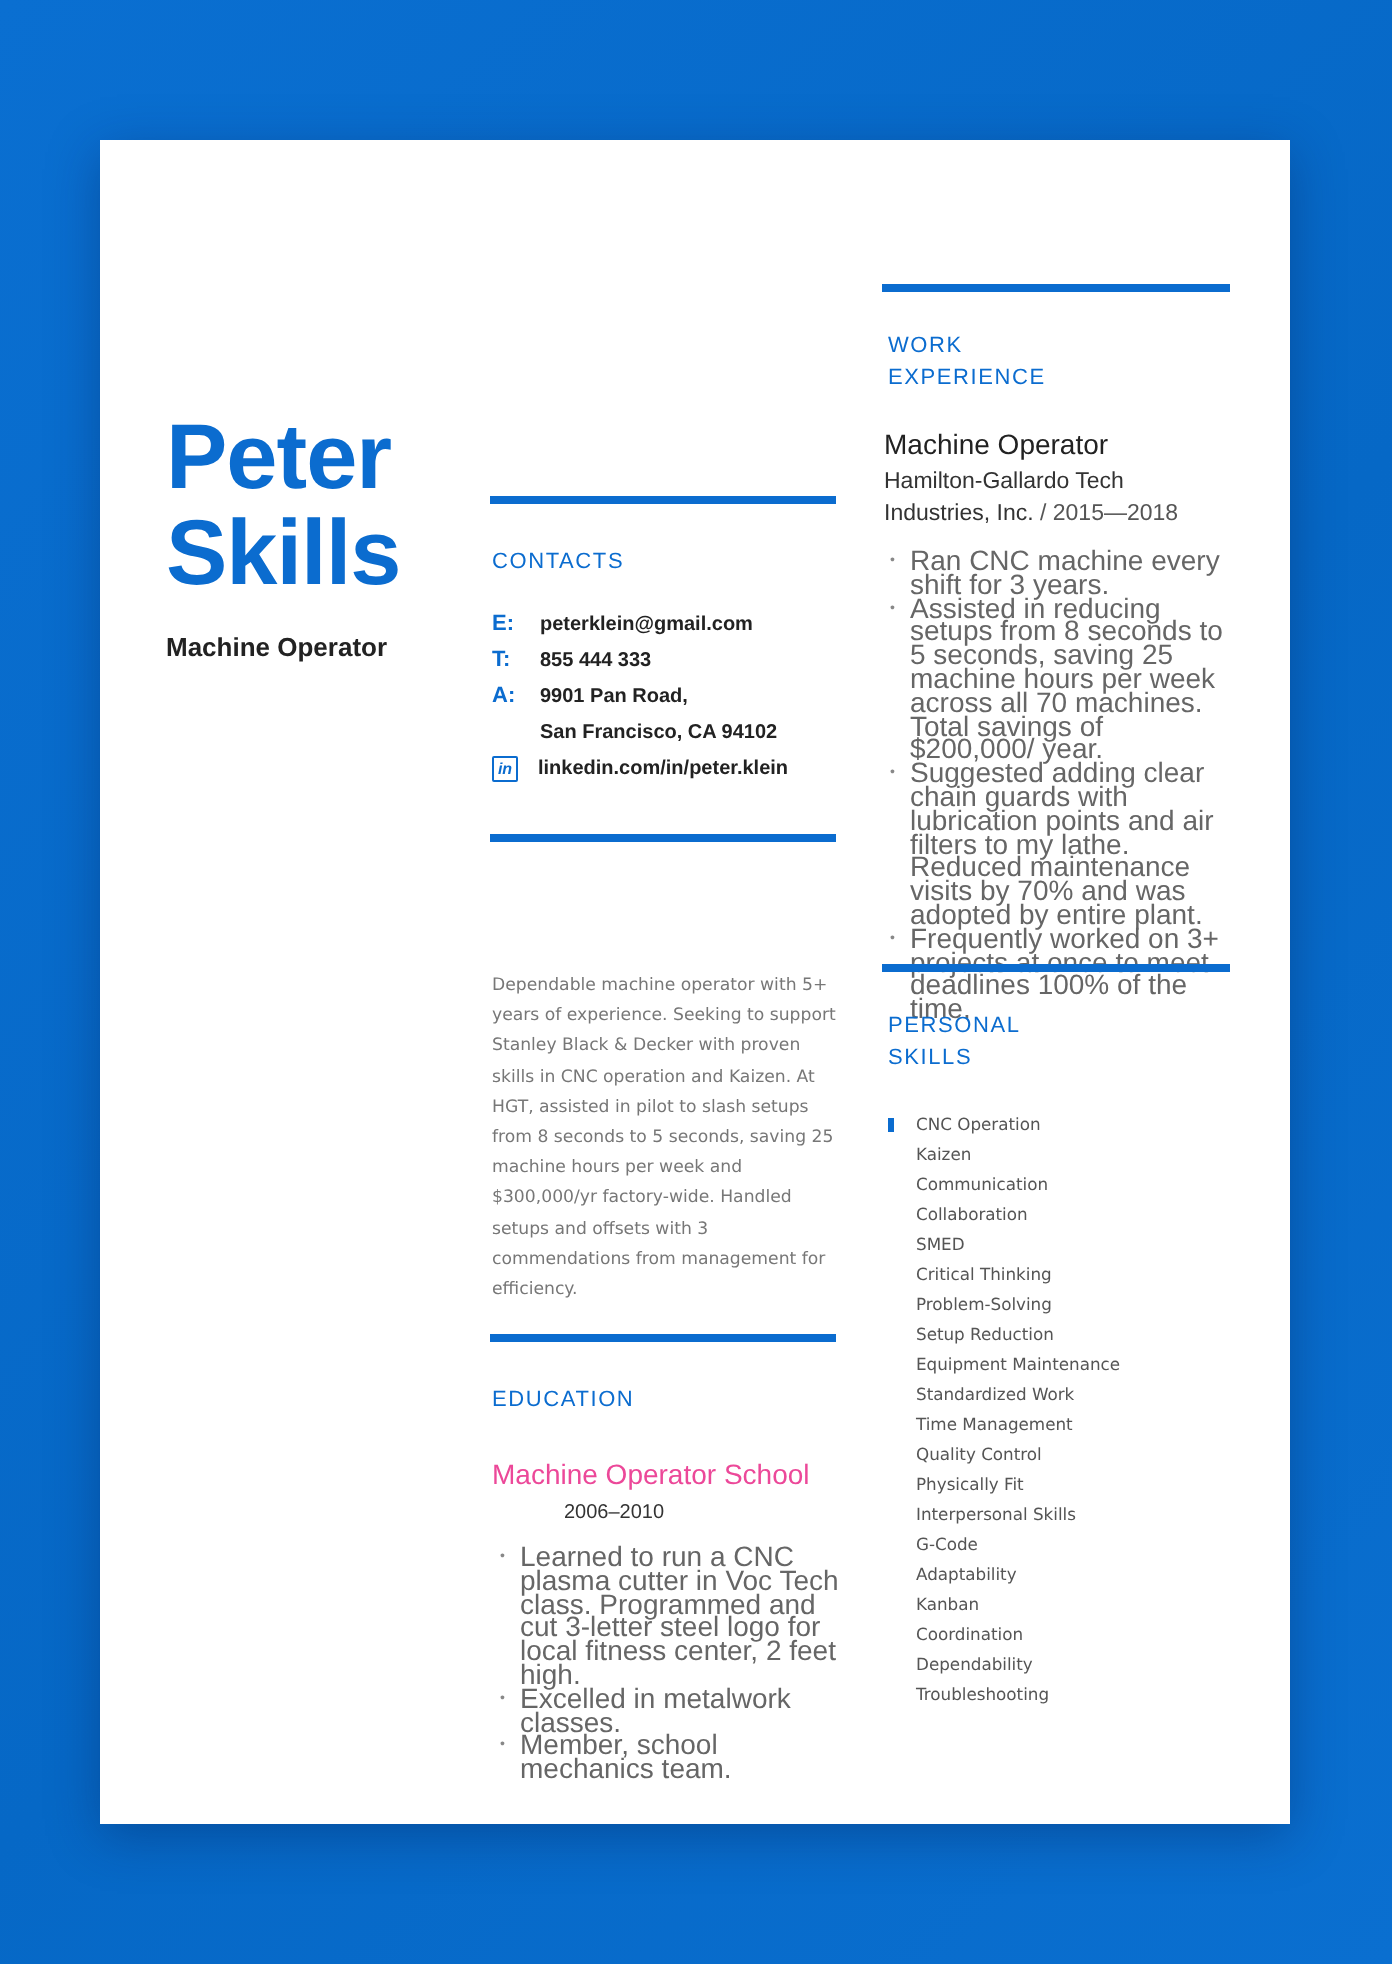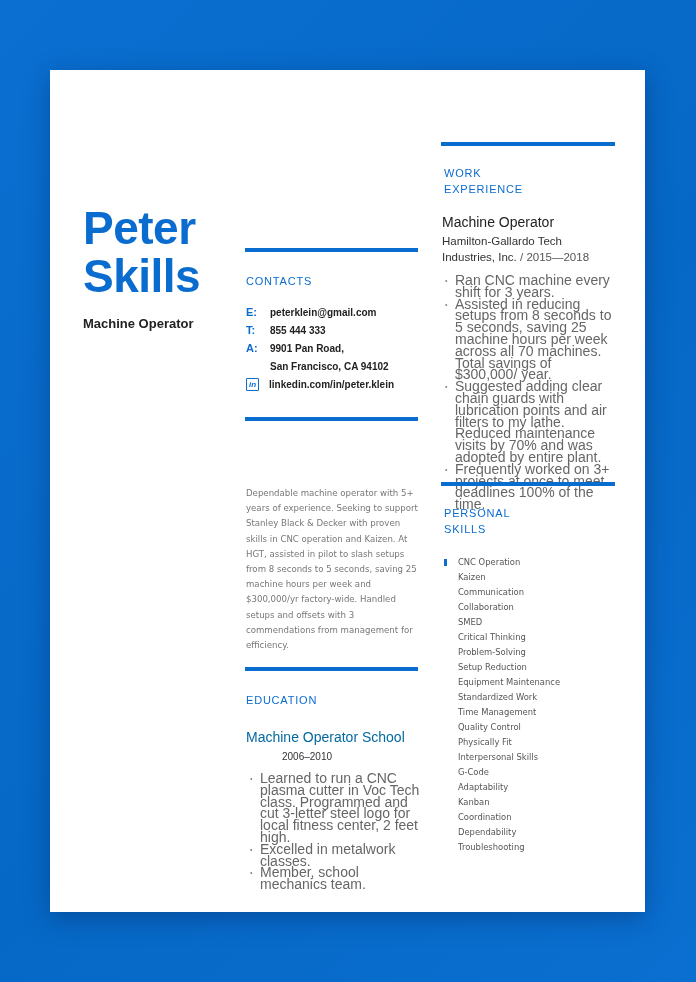--- a/index.html
+++ b/index.html
@@ -25,21 +25,21 @@
     font-size:11px; font-weight:normal; color:#0b6ccf; letter-spacing:0.8px; line-height:16px;
   }
   .contact-row { display:flex; font-size:10px; font-weight:bold; color:#222; height:18px; align-items:center; }
   .contact-key { width:24px; color:#0b6ccf; font-weight:bold; font-size:11px; }
   .li-icon {
     width:11px; height:11px; border:1.4px solid #0b6ccf; color:#0b6ccf;
     font-size:8px; font-weight:bold; line-height:11px; text-align:center; border-radius:1px;
     margin-right:10px; box-sizing:content-box;font-style:italic;
   }
   .profile-text { font-size:8.6px; line-height:15.2px; color:#777; font-family:"DejaVu Sans", sans-serif; }
-  .edu-h { font-size:14px; color:#0369a1; }
+  .edu-h { font-size:14px; color:#ec4899; }
   .edu-years { font-size:10px; color:#333;margin-left:36px; }
   ul.bul { list-style:none; margin:0; padding:0; }
   ul.bul li { position:relative; padding-left:13px; font-size:14px; line-height:11.8px; color:#666; }
   ul.bul li::before { content:"•"; position:absolute; left:3px; top:0; color:#888; font-size:7px; }
   .job-title { font-size:14px; color:#222; }
   .job-co { font-size:11.5px; color:#333; line-height:16px; }
   .job-co .dt { color:#555; }
   .skill { font-size:8.4px; color:#555; height:15px; line-height:15px; font-family:"DejaVu Sans", sans-serif; }
   .skill-mark { position:absolute; left:0; width:3px; height:7px; background:#0b6ccf; }
 </style>
@@ -96,21 +96,21 @@
   <div class="abs sec-h" style="left:394px; top:95px;">
     <div>WORK</div>
     <div>EXPERIENCE</div>
   </div>
   <div class="abs job-title" style="left:392px; top:144px;">Machine Operator</div>
   <div class="abs job-co" style="left:392px; top:163px; width:170px;">
     <span>Hamilton-Gallardo Tech Industries, Inc.</span><span class="dt"> / 2015—2018</span>
   </div>
   <ul class="abs bul" style="left:392px; top:205px; width:172px;">
     <li>Ran CNC machine every shift for 3 years.</li>
-    <li>Assisted in reducing setups from 8 seconds to 5 seconds, saving 25 machine hours per week across all 70 machines. Total savings of $300,000/ year.</li>
+    <li>Assisted in reducing setups from 8 seconds to 5 seconds, saving 25 machine hours per week across all 70 machines. Total savings of $200,000/ year.</li>
     <li>Suggested adding clear chain guards with lubrication points and air filters to my lathe. Reduced maintenance visits by 70% and was adopted by entire plant.</li>
     <li>Frequently worked on 3+ projects at once to meet deadlines 100% of the time.</li>
   </ul>
 
   <div class="abs bar" style="left:391px; top:412px; width:174px;"></div>
   <div class="abs sec-h" style="left:394px; top:435px;">
     <div>PERSONAL</div>
     <div>SKILLS</div>
   </div>
   <div class="abs" style="left:394px; top:485px; width:170px;">

